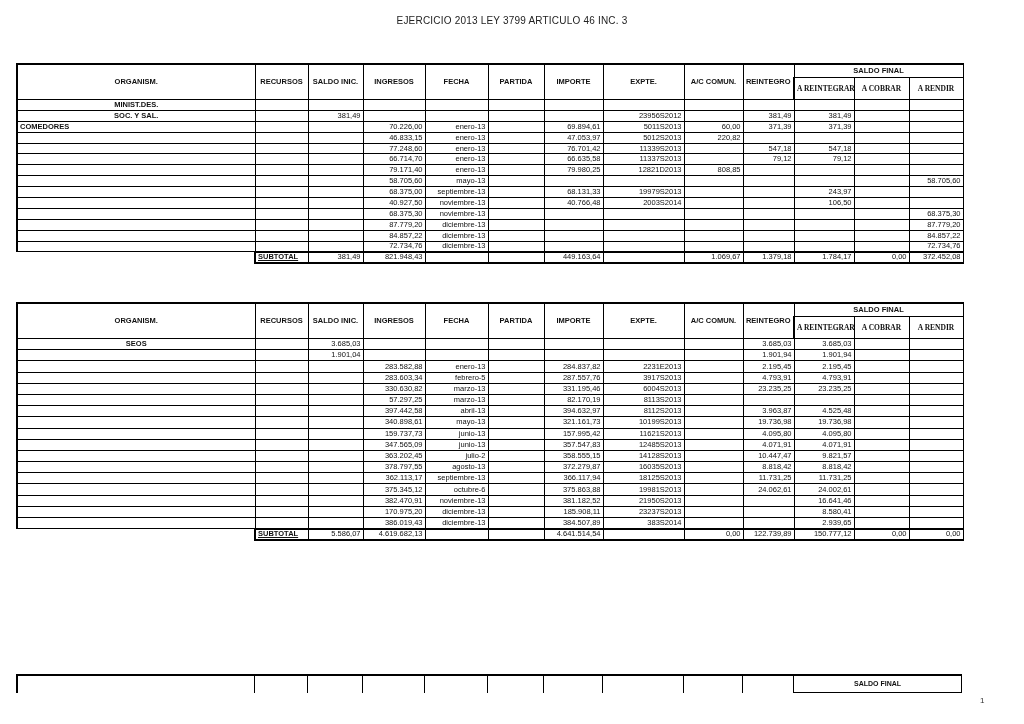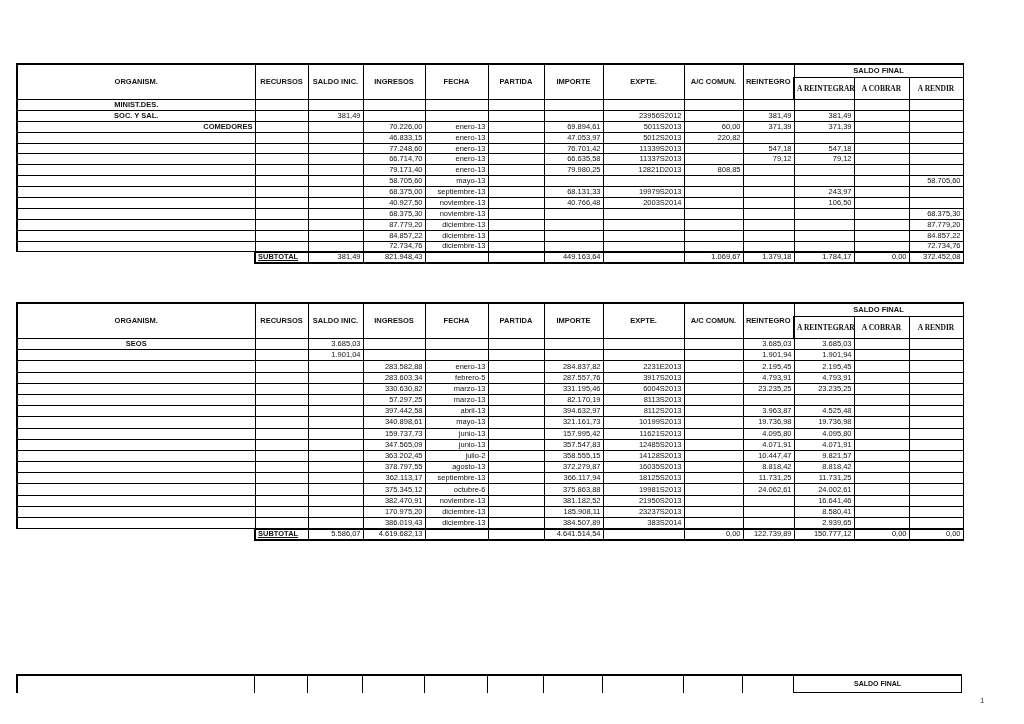--- a/index.html
+++ b/index.html
@@ -19,40 +19,41 @@
   th.sf{height:12px;font-size:7.5px;}
   th.sub{height:21px;white-space:normal;line-height:1.1;font-family:Liberation Serif, serif;}
   thead tr:first-child th{border-top-width:2px;}
   thead th:first-child{border-left-width:2px;}
   th:last-child,td:last-child{border-right-width:2px;}
   
   .t1 tbody tr{height:10.9px;} .t2 tbody tr{height:11.2px;}
   tbody td:first-child{border-left-width:2px;}
   td.num{text-align:right;}
   td.org{text-align:center;font-weight:bold;}
-  td.org.left{text-align:right;}
+  td.org.left{text-align:left;}
   td.lab{text-align:left;font-weight:bold;text-decoration:underline;}
   td.nb{border-bottom:none;} td.nt{border-top:none;}
   tr[data-name="subtotal-row"] td{border-top-width:2px;border-bottom-width:2px;}
   td.ghost{border:none !important;}
   td.ghost + td{border-left-width:2px;}
   
   .frag{position:absolute;left:16px;top:674px;width:946px;height:19px;border-top:2px solid #000;}
   .frag .tick{position:absolute;top:0;width:1px;height:17px;background:#000;}
   .frag .tick.thick{width:2px;}
   .frag .sfbox{position:absolute;top:0;left:777px;width:167px;height:16px;
                border:1px solid #000;border-top:none;text-align:center;
                font-size:7px;font-weight:bold;line-height:16px;}
   .page-num{position:absolute;left:980px;top:696px;font-size:8px;color:#333;}
 </style>
 </head>
 <body>
 
 <div class="page" data-name="document-page">
 
+  <div class="doc-title" data-name="document-title">EJERCICIO 2013 LEY 3799 ARTICULO 46 INC. 3</div>
 
   <div class="tbl-wrap t1" data-name="report-table-comedores">
     <table class="report">
       <colgroup>
         <col style="width:238px">
           <col style="width:53px">
           <col style="width:55px">
         <col style="width:62px">
           <col style="width:63px">
           <col style="width:56px">

